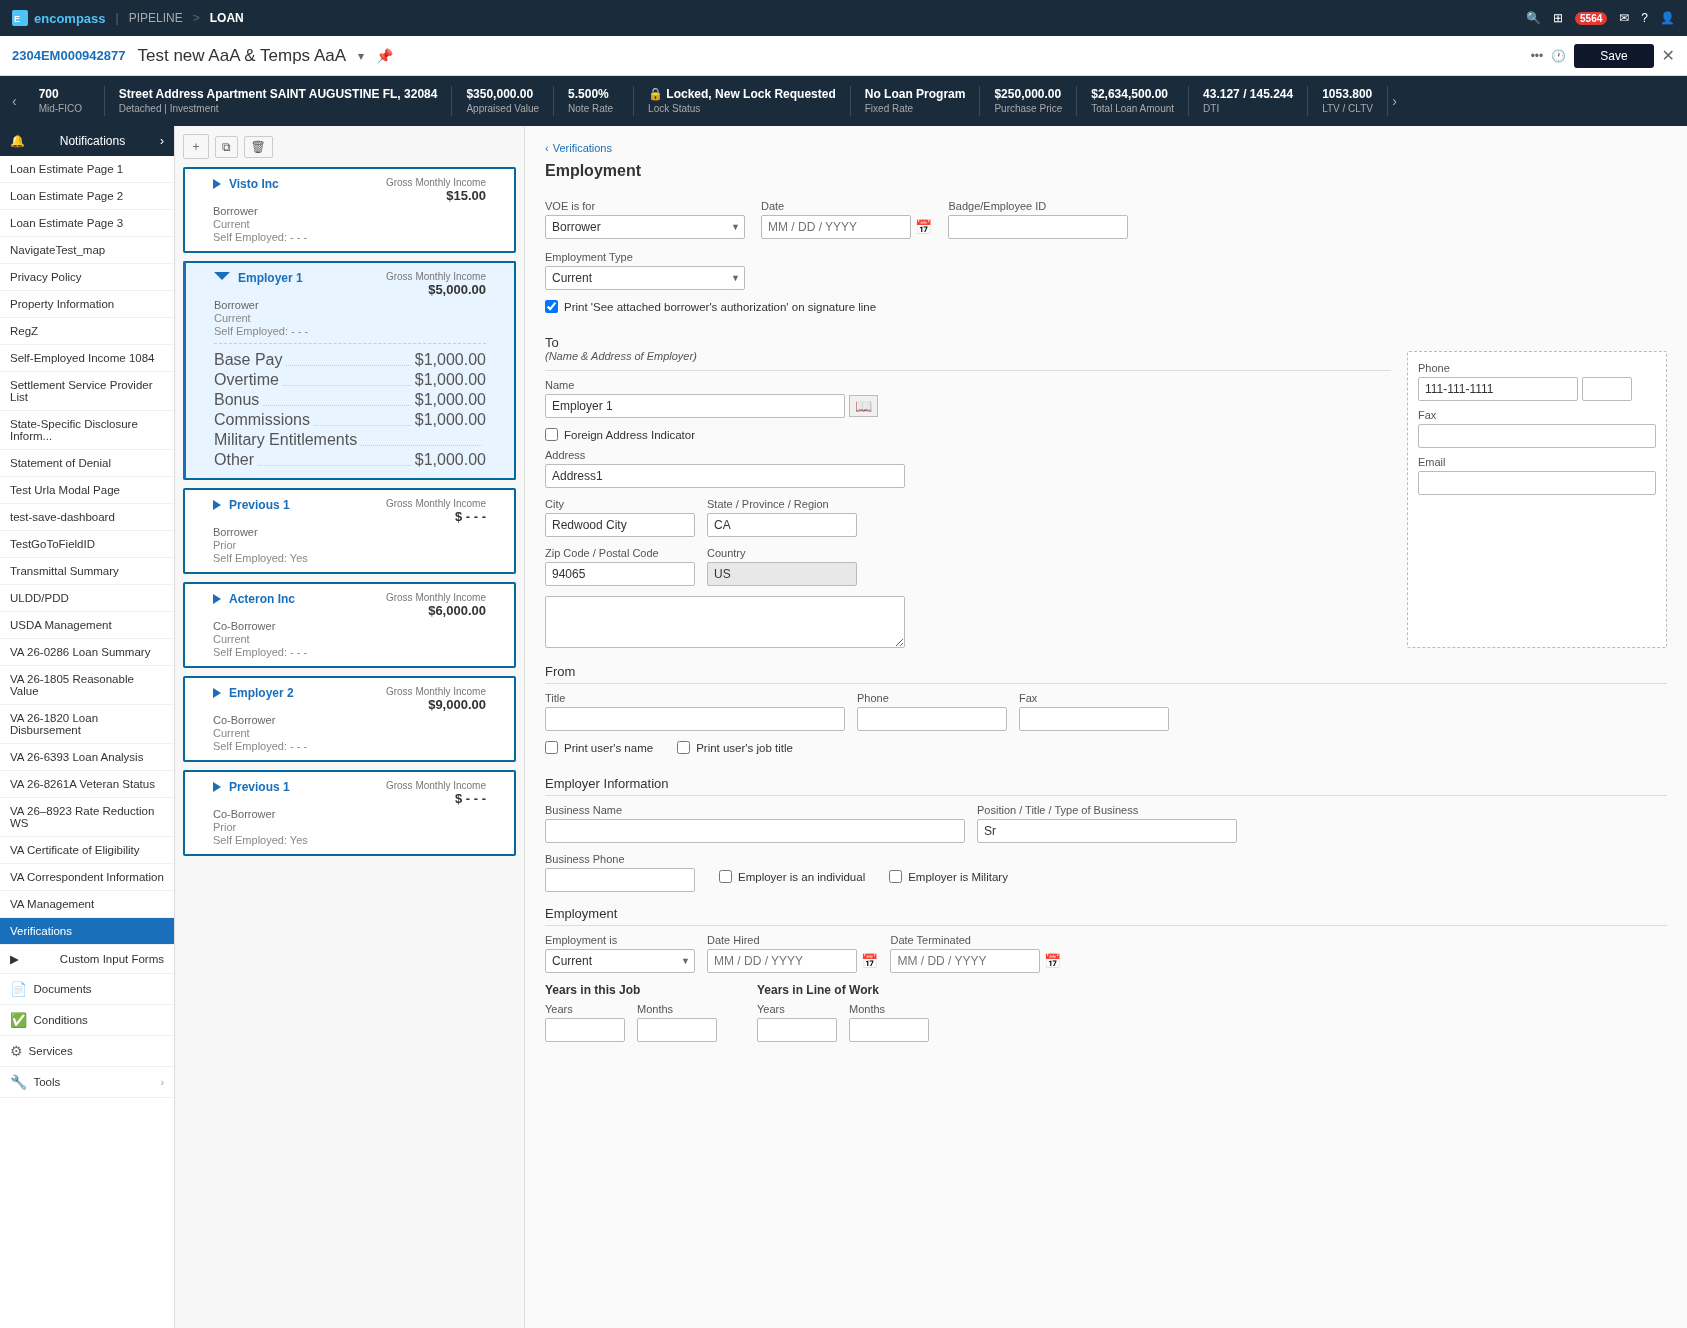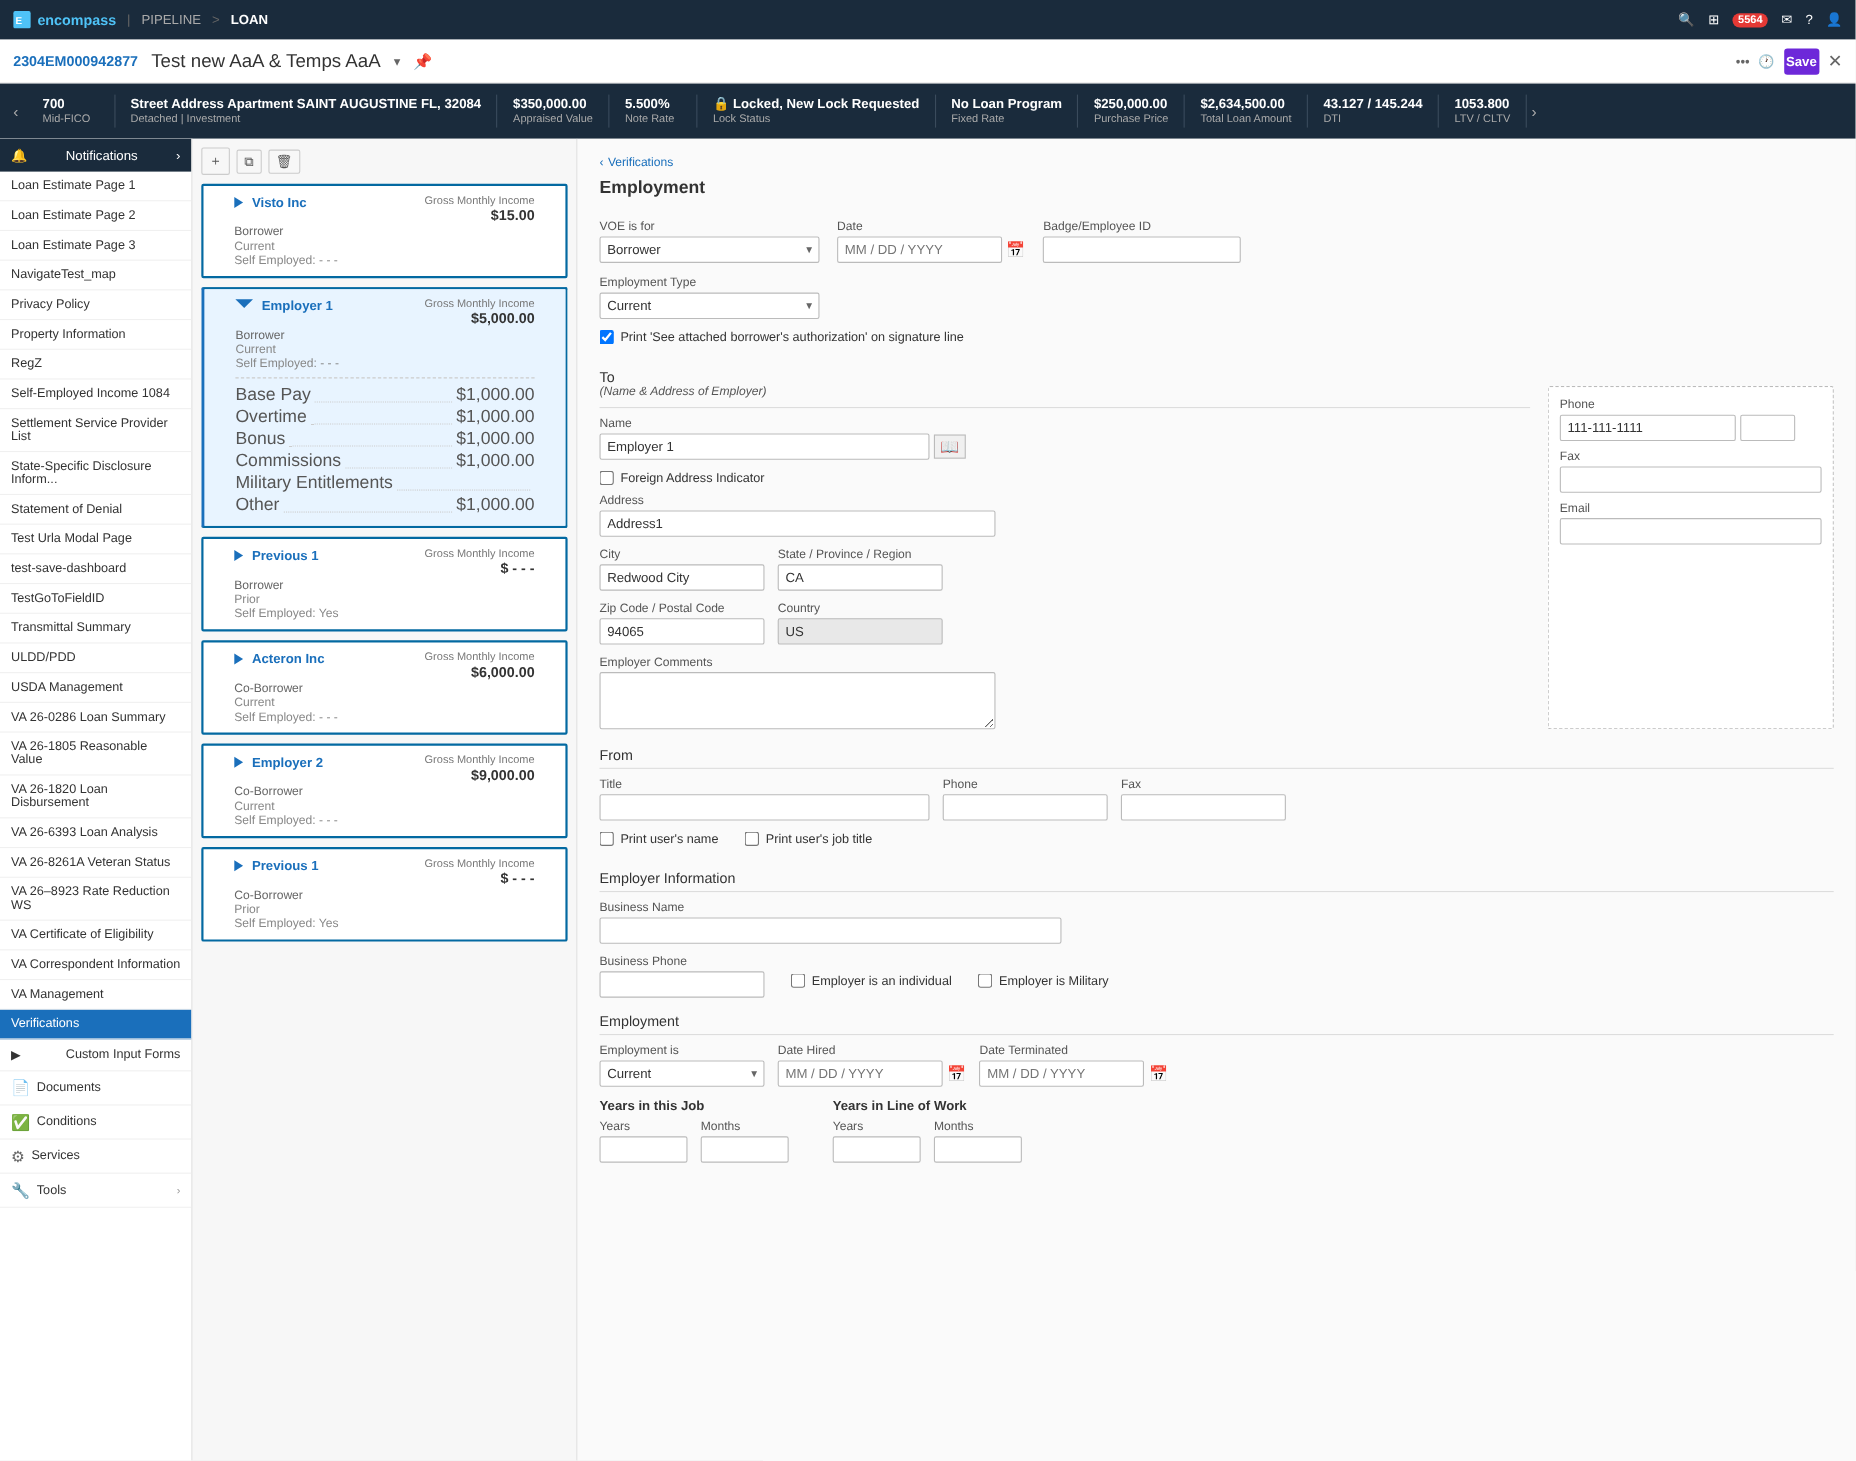--- a/index.html
+++ b/index.html
@@ -28,21 +28,21 @@
       height: 40px;
       display: flex;
       align-items: center;
       padding: 0 12px;
       border-bottom: 1px solid #ddd;
       gap: 12px;
     }
     .loan-id { font-size: 13px; font-weight: bold; color: #1a6fbb; }
     .loan-name { font-size: 17px; color: #333; }
     .loan-bar-right { margin-left: auto; display: flex; align-items: center; gap: 8px; }
-    .save-btn { background: #6d28d9; color: #fff; border: none; padding: 5px 2px; border-radius: 3px; cursor: pointer; font-size: 12px; font-weight: bold; }
+    .save-btn { background: #0f172a; color: #fff; border: none; padding: 5px 26px; border-radius: 3px; cursor: pointer; font-size: 12px; font-weight: normal; }
 
     
     .info-bar {
       background: #1a2b3c;
       height: 50px;
       display: flex;
       align-items: center;
       padding: 0 12px;
       color: #fff;
       font-size: 11px;
@@ -587,21 +587,20 @@
               <label>Zip Code / Postal Code</label>
               <input type="text" class="w150" value="94065" style="">
             </div>
             <div class="form-group">
               <label>Country</label>
               <input type="text" class="w150" value="US" style="background: rgb(232, 232, 232);">
             </div>
           </div>
 
           <div class="form-group" style="margin-top:8px;">
-            <label>Employer Comments</label>
             <textarea class="w360" rows="3" style=""></textarea>
           </div>
         </div>
 
         <div style="width:260px; border:1px dashed #bbb; padding:10px; background:#fff; border-radius:2px; margin-top:30px;">
           <div class="form-group" style="margin-bottom:8px;">
             <label>Phone</label>
             <div style="display:flex; gap:4px;">
               <input type="text" style="width: 160px;" value="111-111-1111">
               <input type="text" style="width: 50px;">
@@ -643,20 +642,24 @@
           <label for="printJob">Print user's job title</label>
         </div>
       </div>
 
       <div class="section-header">Employer Information</div>
       <div class="form-row">
         <div class="form-group">
           <label>Business Name</label>
           <input type="text" style="width: 420px;">
         </div>
+        <div class="form-group">
+          <label>Position / Title / Type of Business</label>
+          <input type="text" style="width: 260px;" value="Sr">
+        </div>
       </div>
       <div style="display:flex; align-items:center; gap:24px; margin-bottom:12px;">
         <div class="form-group">
           <label>Business Phone</label>
           <input type="text" class="w150" style="">
         </div>
         <div class="checkbox-row" style="margin-top:16px;">
           <input type="checkbox" id="isIndiv" style="">
           <label for="isIndiv">Employer is an individual</label>
         </div>

